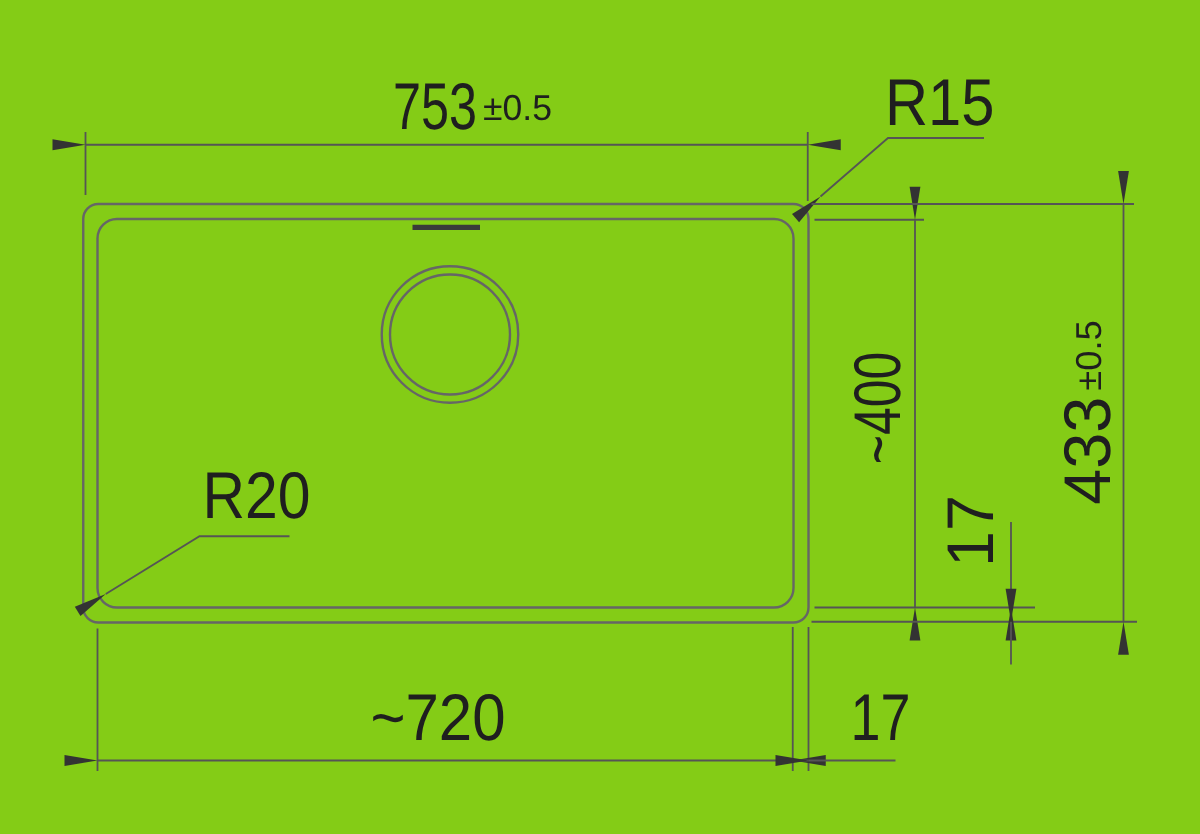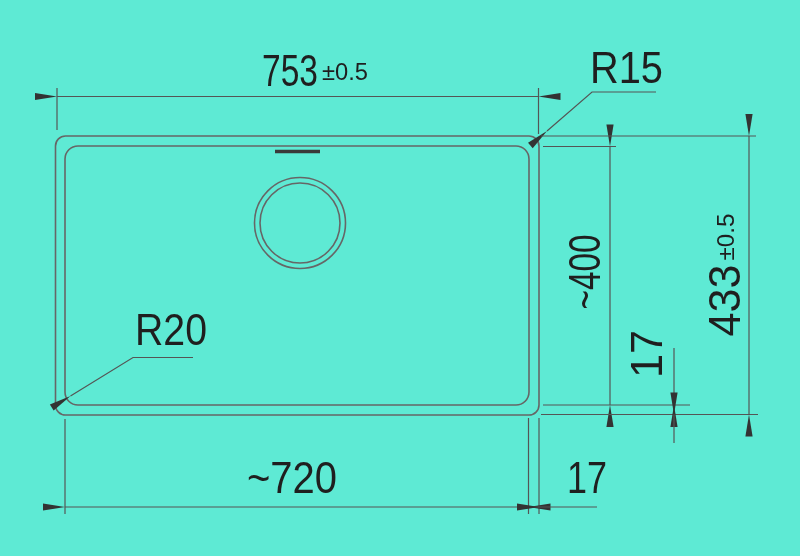--- a/index.html
+++ b/index.html
@@ -1,16 +1,16 @@
 <!DOCTYPE html>
 <html><head>
 <meta charset="utf-8">
 <style>
   html,body{margin:0;padding:0;background:#ffffff;}
-  .stage{position:relative;width:800px;height:556px;background:#5eead4;overflow:hidden;}
+  .stage{position:relative;width:800px;height:556px;background:#84cc16;overflow:hidden;}
   svg{display:block;}
   .outline{stroke:#666666;fill:none;stroke-width:1.6px;}
   .dimline{stroke:#555555;fill:none;stroke-width:1.2px;}
   .overflow{stroke:#3a3a3a;stroke-width:3.5px;}
   .dimtext{fill:#1f1f1f;font-family:"Liberation Sans","DejaVu Sans",sans-serif;font-size:44px;}
   .tol{font-size:24px;}
 </style>
 </head>
 <body>
 

